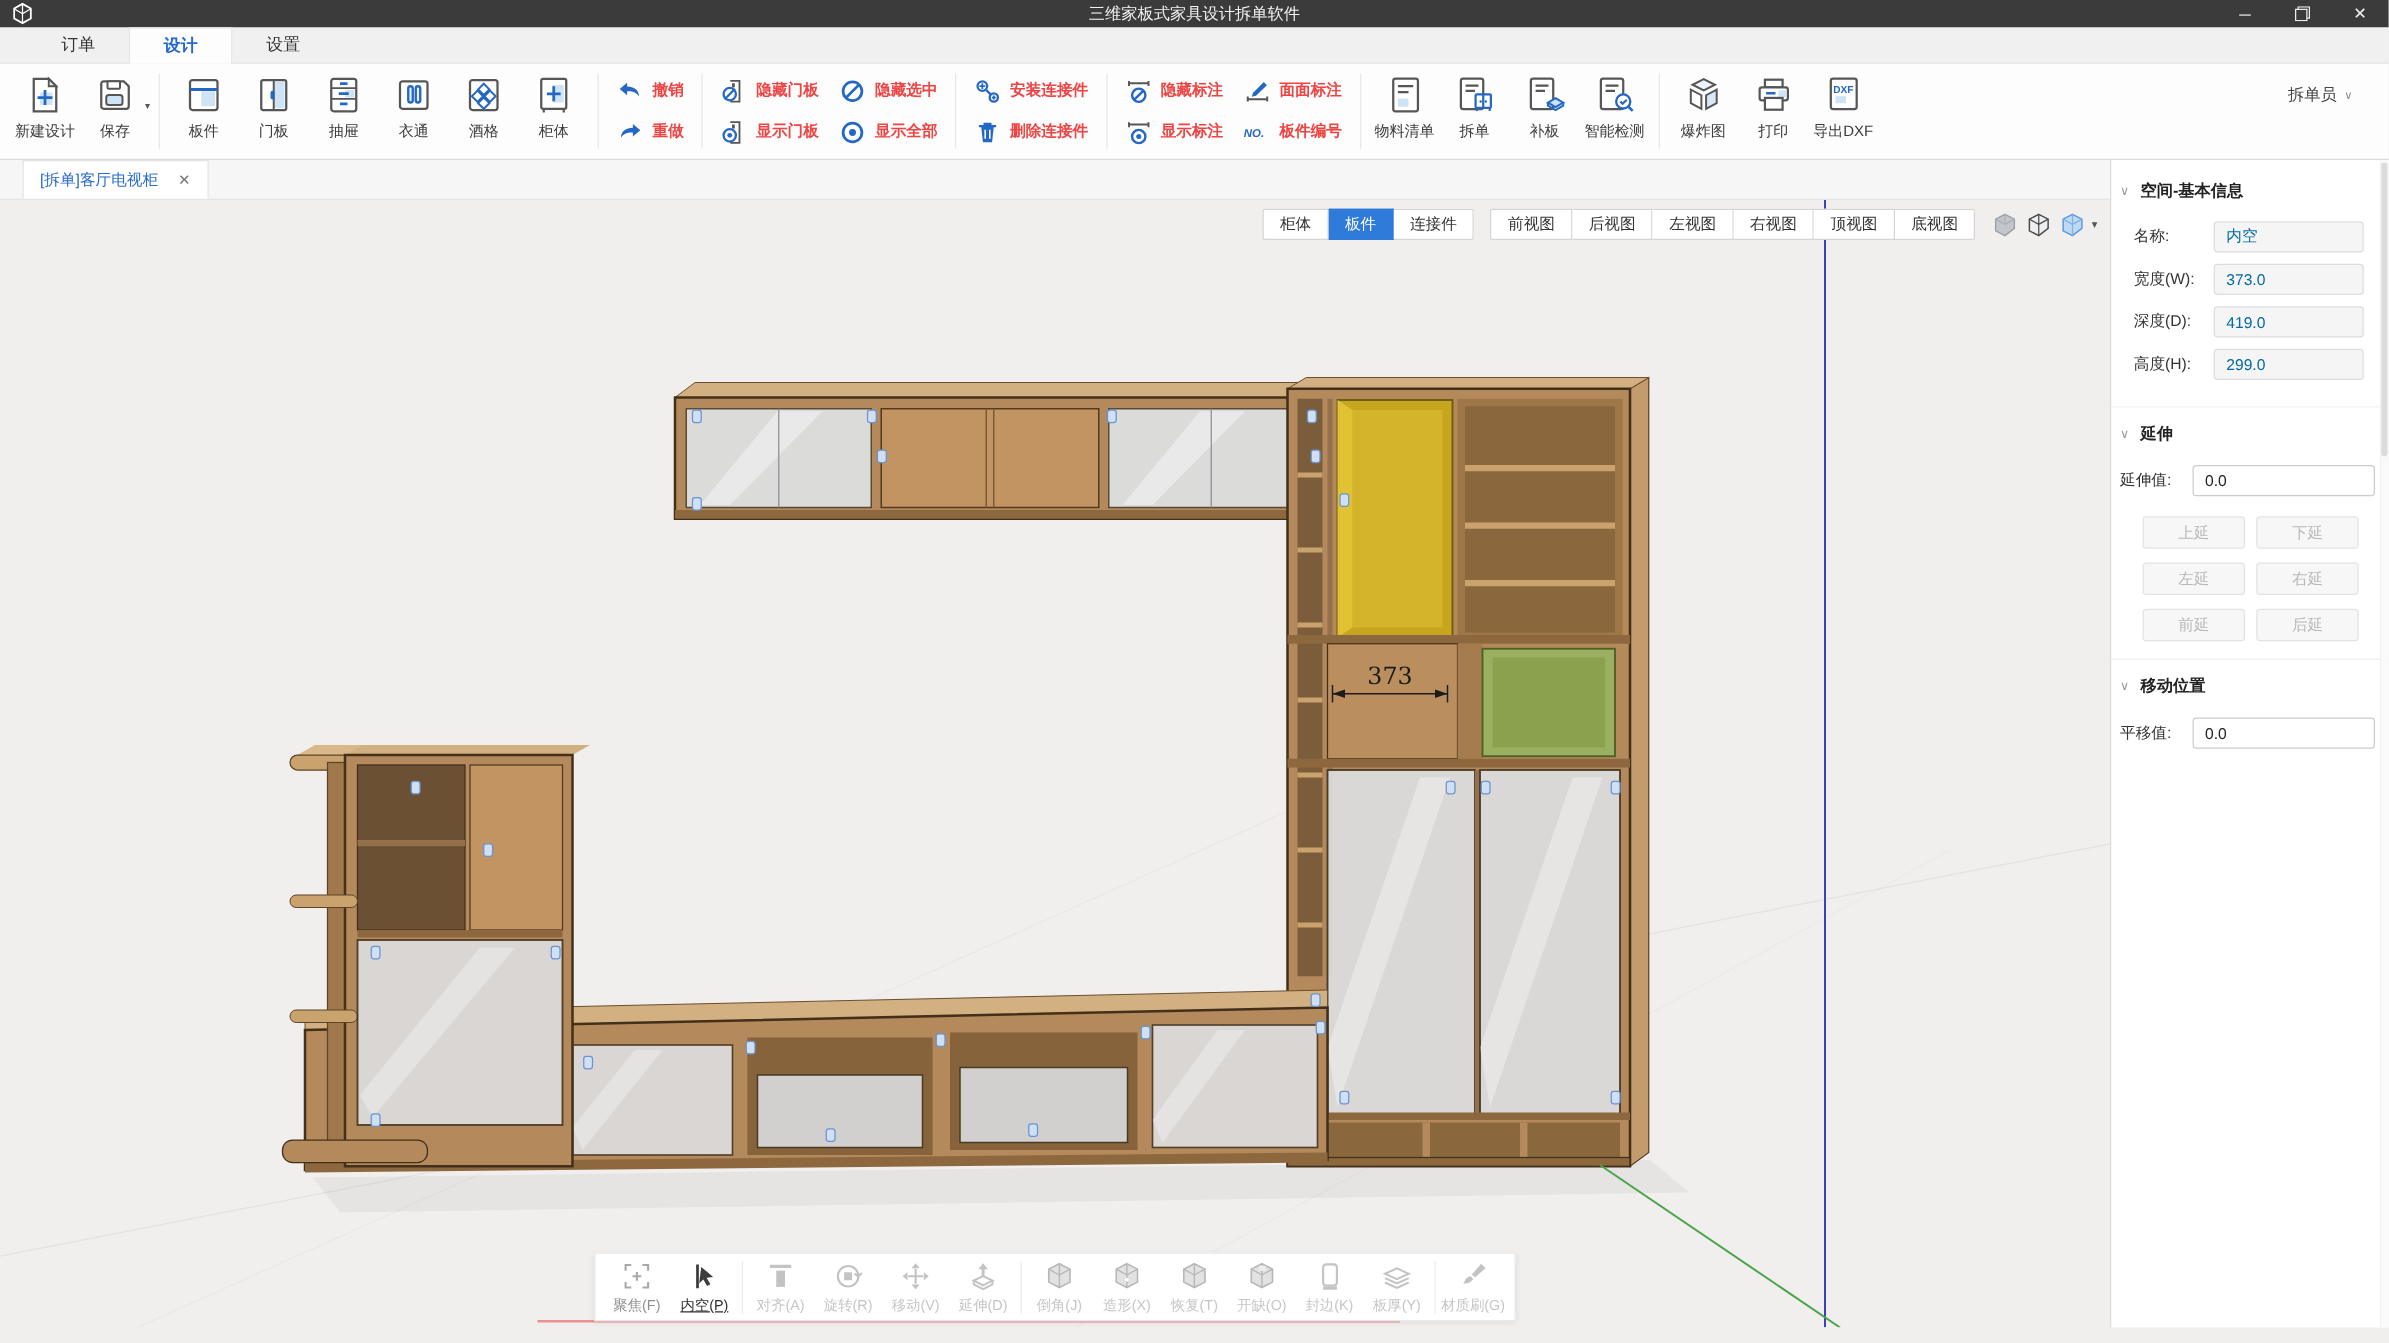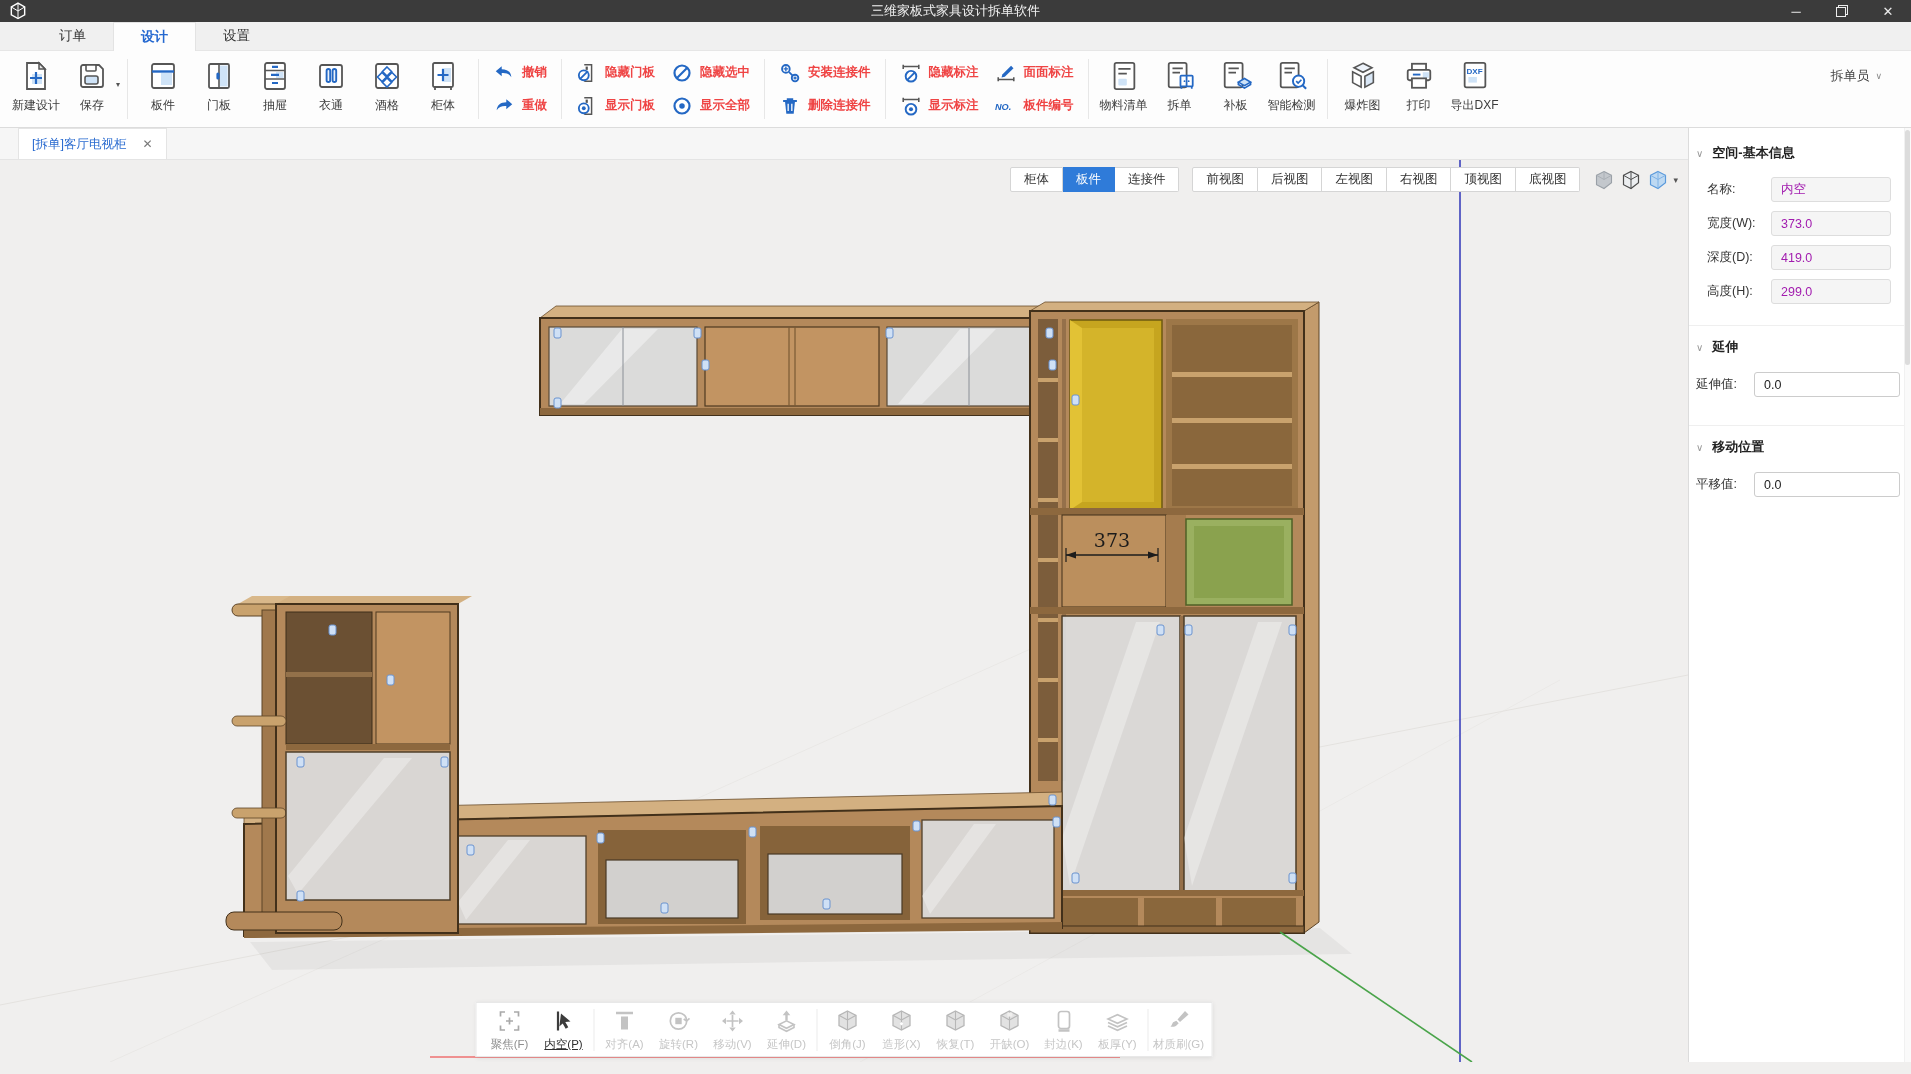--- a/index.html
+++ b/index.html
@@ -5,21 +5,21 @@
   html,body{margin:0;padding:0;width:1911px;height:1074px;overflow:hidden;
     font-family:"Liberation Sans","DejaVu Sans",sans-serif;font-size:13px;color:#333;background:#f0efee;}
   *{box-sizing:border-box;}
   
   .titlebar{height:22px;background:#3b3b3b;display:flex;align-items:center;color:#fff;position:relative;}
   .logo{width:36px;display:flex;justify-content:center;align-items:center;}
   .title{position:absolute;left:0;right:0;text-align:center;font-size:13px;color:#f2f2f2;pointer-events:none;}
   .win-controls{margin-left:auto;display:flex;z-index:2;}
   .win-btn{width:46px;height:33px;display:flex;align-items:center;justify-content:center;font-size:13px;color:#ececec;}
   
-  .menubar{height:29px;background:#f0f0f0;display:flex;align-items:flex-end;position:relative;padding-left:32px;border-bottom:1px solid #e6e6e6;}
+  .menubar{height:29px;background:#f0f0f0;display:flex;align-items:flex-end;position:relative;padding-left:22px;border-bottom:1px solid #e6e6e6;}
   .menu-tab{padding:0 27px;height:28px;line-height:28px;font-size:13.5px;color:#333;}
   .menu-tab.active{background:#fdfdfd;color:#2468d0;font-weight:bold;border:1px solid #e3e3e3;border-bottom:none;height:29px;margin-bottom:-1px;}
   .role{position:absolute;right:29px;top:5px;font-size:13px;color:#444;display:flex;align-items:center;gap:6px;margin-top:40px;}
   .role .dd{font-size:9px;color:#888;}
   
   .ribbon{height:77px;background:#fdfdfd;border-bottom:1px solid #dcdcdc;display:flex;align-items:center;padding:0 8px;}
   .sep{width:1px;height:60px;background:#e7e7e7;margin:0 7px;flex:none;}
   .rgroup{display:flex;align-items:flex-start;height:70px;padding-top:2px;}
   .lg-btn{width:56px;display:flex;flex-direction:column;align-items:center;gap:4px;padding-top:3px;position:relative;cursor:default;}
   .lg-btn .ic{height:34px;display:flex;align-items:center;}
@@ -62,21 +62,21 @@
   
   .sidepanel{width:223px;background:#fff;border-left:1px solid #dcdcdc;position:relative;padding-top:4px;overflow:hidden;}
   .sec{padding:4px 0 12px;}
   .sec + .sec{border-top:1px solid #efefef;}
   .sec-head{display:flex;align-items:center;gap:9px;padding:8px 0 6px 7px;font-size:13px;color:#222;font-weight:bold;}
   .chev{color:#999;font-size:10px;font-weight:normal;}
   .frow{display:flex;align-items:center;margin:9px 0 9px 18px;}
   .frow .flabel{width:64px;font-size:12.5px;color:#333;flex:none;}
   .vrow{display:flex;align-items:center;margin:10px 0 16px 7px;}
   .vrow .flabel{width:58px;font-size:12.5px;color:#333;flex:none;}
-  input.finput{width:120px;height:25px;border:1px solid #ddd;border-radius:3px;background:#f5f5f5;color:#a21caf;font-size:12.5px;padding:0 9px;font-family:inherit;outline:none;}
+  input.finput{width:120px;height:25px;border:1px solid #ddd;border-radius:3px;background:#f5f5f5;color:#0369a1;font-size:12.5px;padding:0 9px;font-family:inherit;outline:none;}
   input.finput.editable{background:#fff;border-color:#ccc;color:#222;width:146px;}
   .btn-grid{display:grid;grid-template-columns:repeat(2,82px);gap:11px 9px;margin:6px 0 2px 25px;}
   .pbtn{height:26px;border:1px solid #e3e3e3;border-radius:3px;background:#f7f7f7;color:#b9b9b9;font-size:12.5px;display:flex;align-items:center;justify-content:center;cursor:default;}
   .scrollbar{position:absolute;right:0;top:0;bottom:0;width:7px;background:#fafafa;border-left:1px solid #f1f1f1;}
   .thumb{position:absolute;top:2px;right:1px;width:5px;height:235px;background:#dcdcdc;border-radius:3px;}
 </style>
 </head>
 <body>
 
 <div class="titlebar">
@@ -785,20 +785,28 @@
         </div>
         <div class="sec">
           <div class="sec-head">
             <span class="chev">∨</span>
             <span>延伸</span>
           </div>
           <div class="vrow">
             <span class="flabel">延伸值:</span>
             <input class="finput editable" value="0.0" style="">
           </div>
+          <div class="btn-grid">
+            <div class="pbtn">上延</div>
+            <div class="pbtn">下延</div>
+            <div class="pbtn">左延</div>
+            <div class="pbtn">右延</div>
+            <div class="pbtn">前延</div>
+            <div class="pbtn">后延</div>
+          </div>
         </div>
         <div class="sec">
           <div class="sec-head">
             <span class="chev">∨</span>
             <span>移动位置</span>
           </div>
           <div class="vrow">
             <span class="flabel">平移值:</span>
             <input class="finput editable" value="0.0" style="">
           </div>

